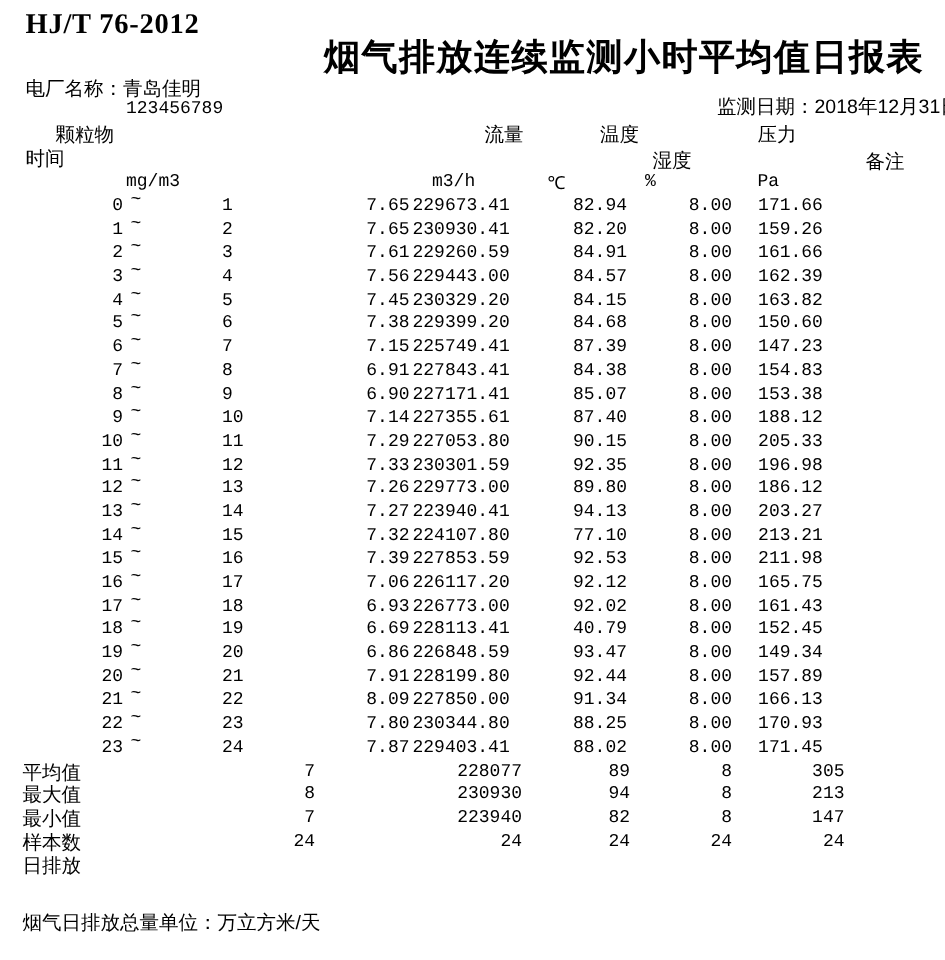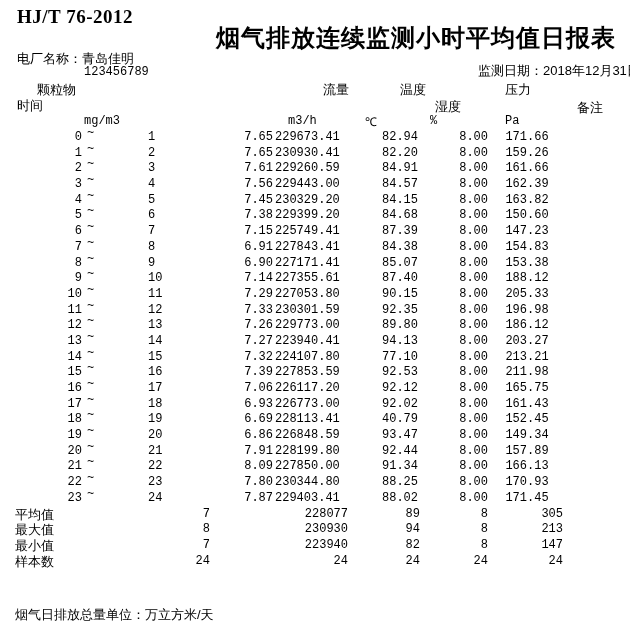--- a/index.html
+++ b/index.html
@@ -349,16 +349,24 @@
     <span class="s-pres">147</span>
   </div>
       <div class="row num">
     <span class="s-label cjk">样本数</span>
     <span class="s-pm">24</span>
     <span class="s-flow">24</span>
     <span class="s-temp">24</span>
     <span class="s-hum">24</span>
     <span class="s-pres">24</span>
   </div>
+      <div class="row num">
+    <span class="s-label cjk">日排放</span>
+    <span class="s-pm"></span>
+    <span class="s-flow"></span>
+    <span class="s-temp"></span>
+    <span class="s-hum"></span>
+    <span class="s-pres"></span>
+  </div>
     </div>
 </div>
 
 <div id="unit-note" class="abs cjk">烟气日排放总量单位：万立方米/天</div>
 
 </body></html>

